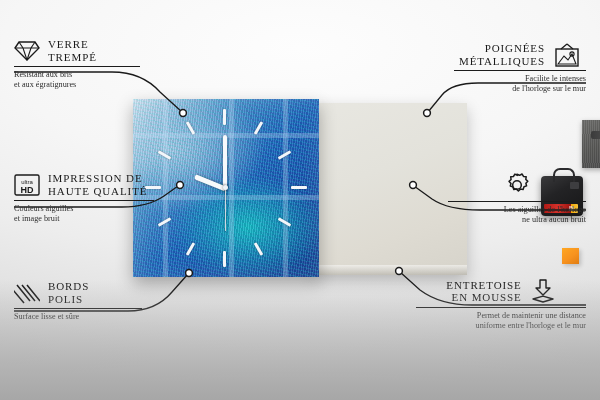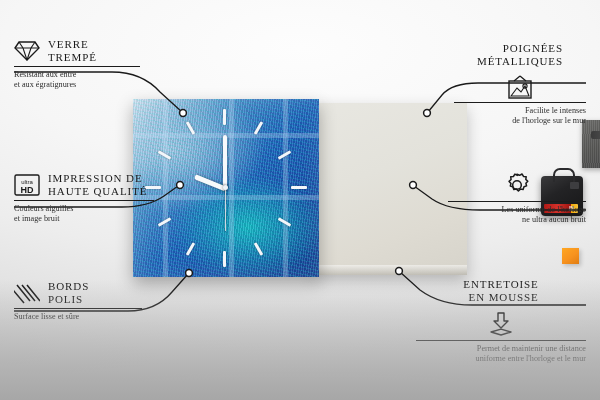--- a/index.html
+++ b/index.html
@@ -89,21 +89,21 @@
   .callout .head{display:flex;align-items:center;gap:8px;}
   .callout .title{
     font-weight:normal;font-size:11px;letter-spacing:.9px;color:#1b1b1b;
     line-height:12.5px;text-transform:uppercase;white-space:nowrap;
   }
   .callout .rule{height:1.4px;background:#1c1c1c;margin:3px 0 3px;}
   .callout .sub{font-size:8.2px;line-height:10px;color:#2d2d2d;white-space:nowrap;}
   .left{text-align:left;}
   .left .head{justify-content:flex-start;}
   .right{text-align:right;}
-  .right .head{justify-content:center;flex-direction:column;}
+  .right .head{justify-content:center;}
   .icon{flex:0 0 auto;display:block;}
 
   svg.links{position:absolute;left:0;top:0;width:600px;height:400px;pointer-events:none;}
   svg.links path{fill:none;stroke:#1a1a1a;stroke-width:1.3;}
   svg.links circle{fill:#ffffff;stroke:#1a1a1a;stroke-width:1.5;}
 </style>
 </head>
 <body>
 
 <div id="stage">
@@ -176,21 +176,21 @@
       <svg class="icon" width="26" height="22" viewBox="0 0 26 22">
         <path d="M5 2 H21 L25 8 L13 20 L1 8 Z" fill="none" stroke="#1b1b1b" stroke-width="1.4"></path>
         <path d="M1 8 H25 M5 2 L9 8 L13 20 M21 2 L17 8 L13 20" fill="none" stroke="#1b1b1b" stroke-width="1.1"></path>
       </svg>
       <div>
         <div class="title">VERRE</div>
         <div class="title">TREMPÉ</div>
       </div>
     </div>
     <div class="rule"></div>
-    <div class="sub">Résistant aux entre</div>
+    <div class="sub">Résistant aux bris</div>
     <div class="sub">et aux égratignures</div>
   </div>
 
   <div class="callout left" style="left:14px;top:172px;width:140px;">
     <div class="head">
       <svg class="icon" width="26" height="24" viewBox="0 0 26 24">
         <rect x="1" y="2" width="24" height="20" rx="1.5" fill="none" stroke="#1b1b1b" stroke-width="1.4"></rect>
         <text x="13" y="11" text-anchor="middle" font-family="Liberation Sans, sans-serif" font-size="6" fill="#1b1b1b">ultra</text>
         <text x="13" y="19.5" text-anchor="middle" font-family="Liberation Sans, sans-serif" font-size="9" font-weight="bold" fill="#1b1b1b">HD</text>
       </svg>
@@ -237,21 +237,21 @@
   </div>
 
   <div class="callout right" style="left:448px;top:172px;width:138px;">
     <div class="head">
       <svg class="icon" width="26" height="26" viewBox="0 0 26 26">
         <path d="M13 2.2 l2.6 1.1 2.4-1.3 1.5 2.4 2.7 .3 -.4 2.7 2.0 1.9 -1.9 2.0 .7 2.6 -2.6 .9 -.9 2.6 -2.7 -.3 -2.0 1.9 -1.9 -1.9 -2.7 .4 -.9 -2.6 -2.6 -.9 .7 -2.6 -1.9 -2.0 2.0 -1.9 -.4 -2.7 2.7 -.3 1.5 -2.4 2.4 1.3 Z" fill="none" stroke="#1b1b1b" stroke-width="1.5" stroke-linejoin="round"></path>
         <circle cx="13" cy="13" r="4.3" fill="none" stroke="#1b1b1b" stroke-width="1.5"></circle>
       </svg>
     </div>
     <div class="rule"></div>
-    <div class="sub">Les uniforme de l'horloge</div>
+    <div class="sub">Les aiguilles de l'horloge</div>
     <div class="sub">ne ultra aucun bruit</div>
   </div>
 
   <div class="callout right" style="left:416px;top:278px;width:170px;">
     <div class="head">
       <div>
         <div class="title">ENTRETOISE</div>
         <div class="title">EN MOUSSE</div>
       </div>
       <svg class="icon" width="26" height="26" viewBox="0 0 26 26">

